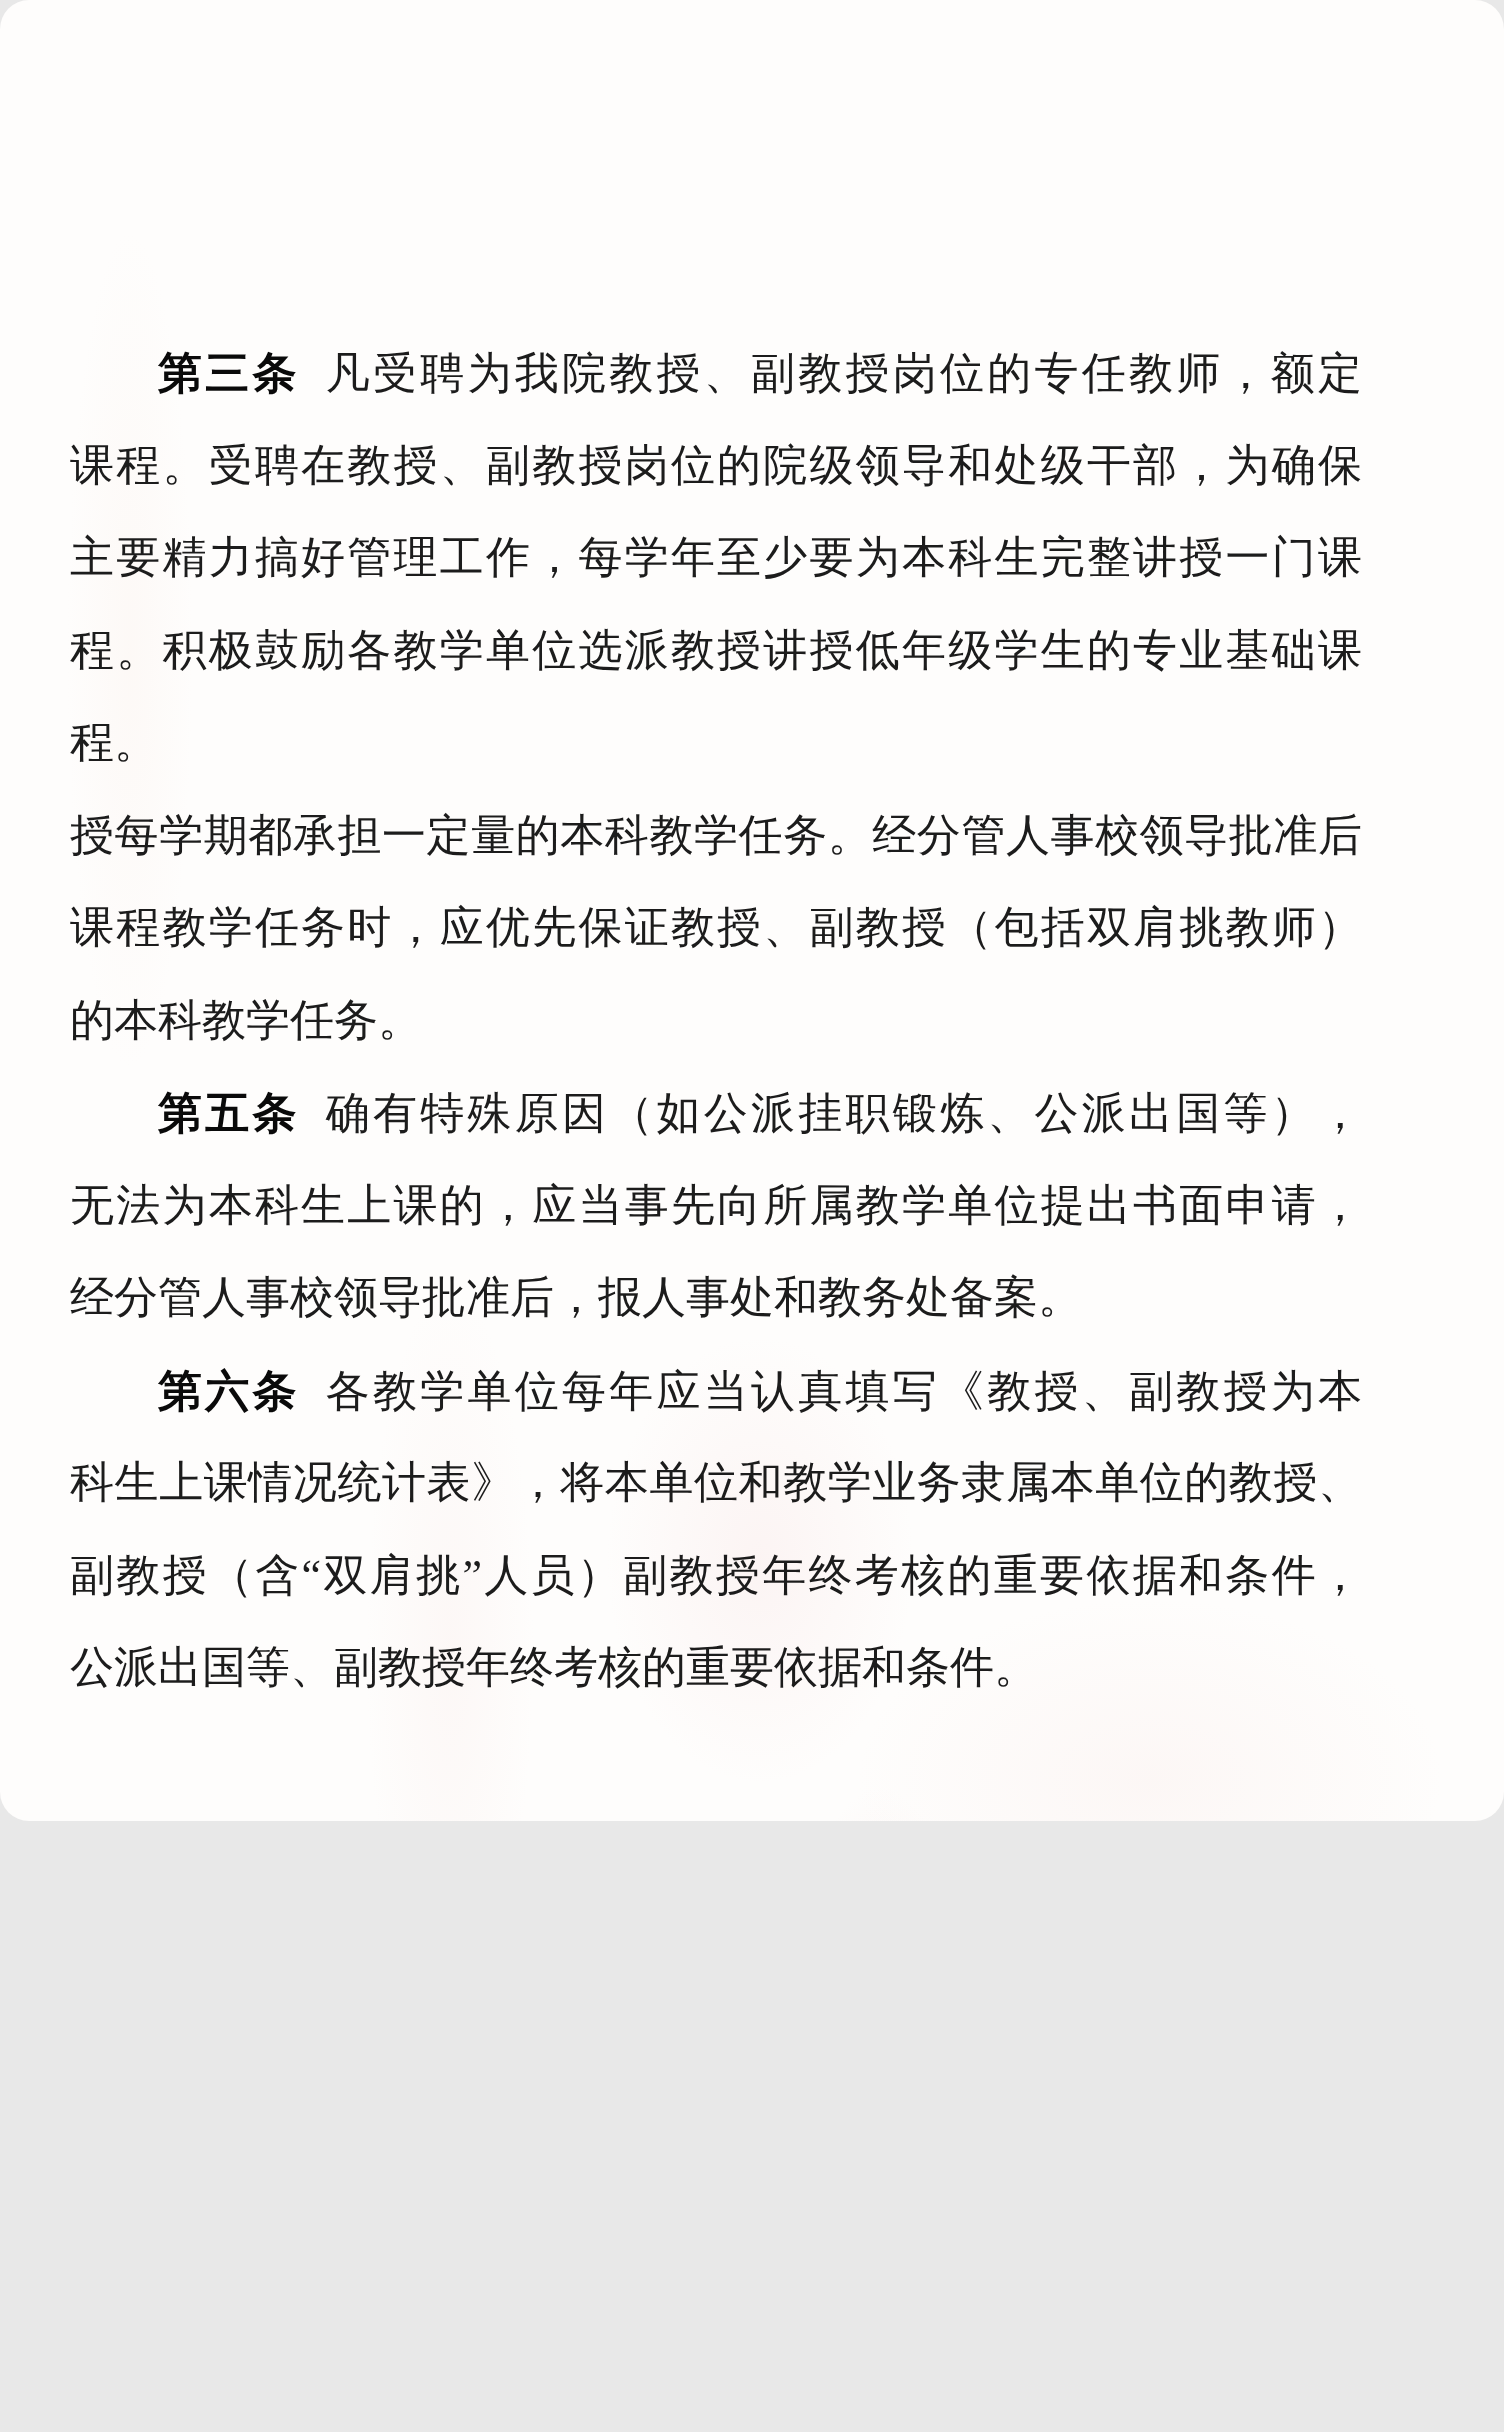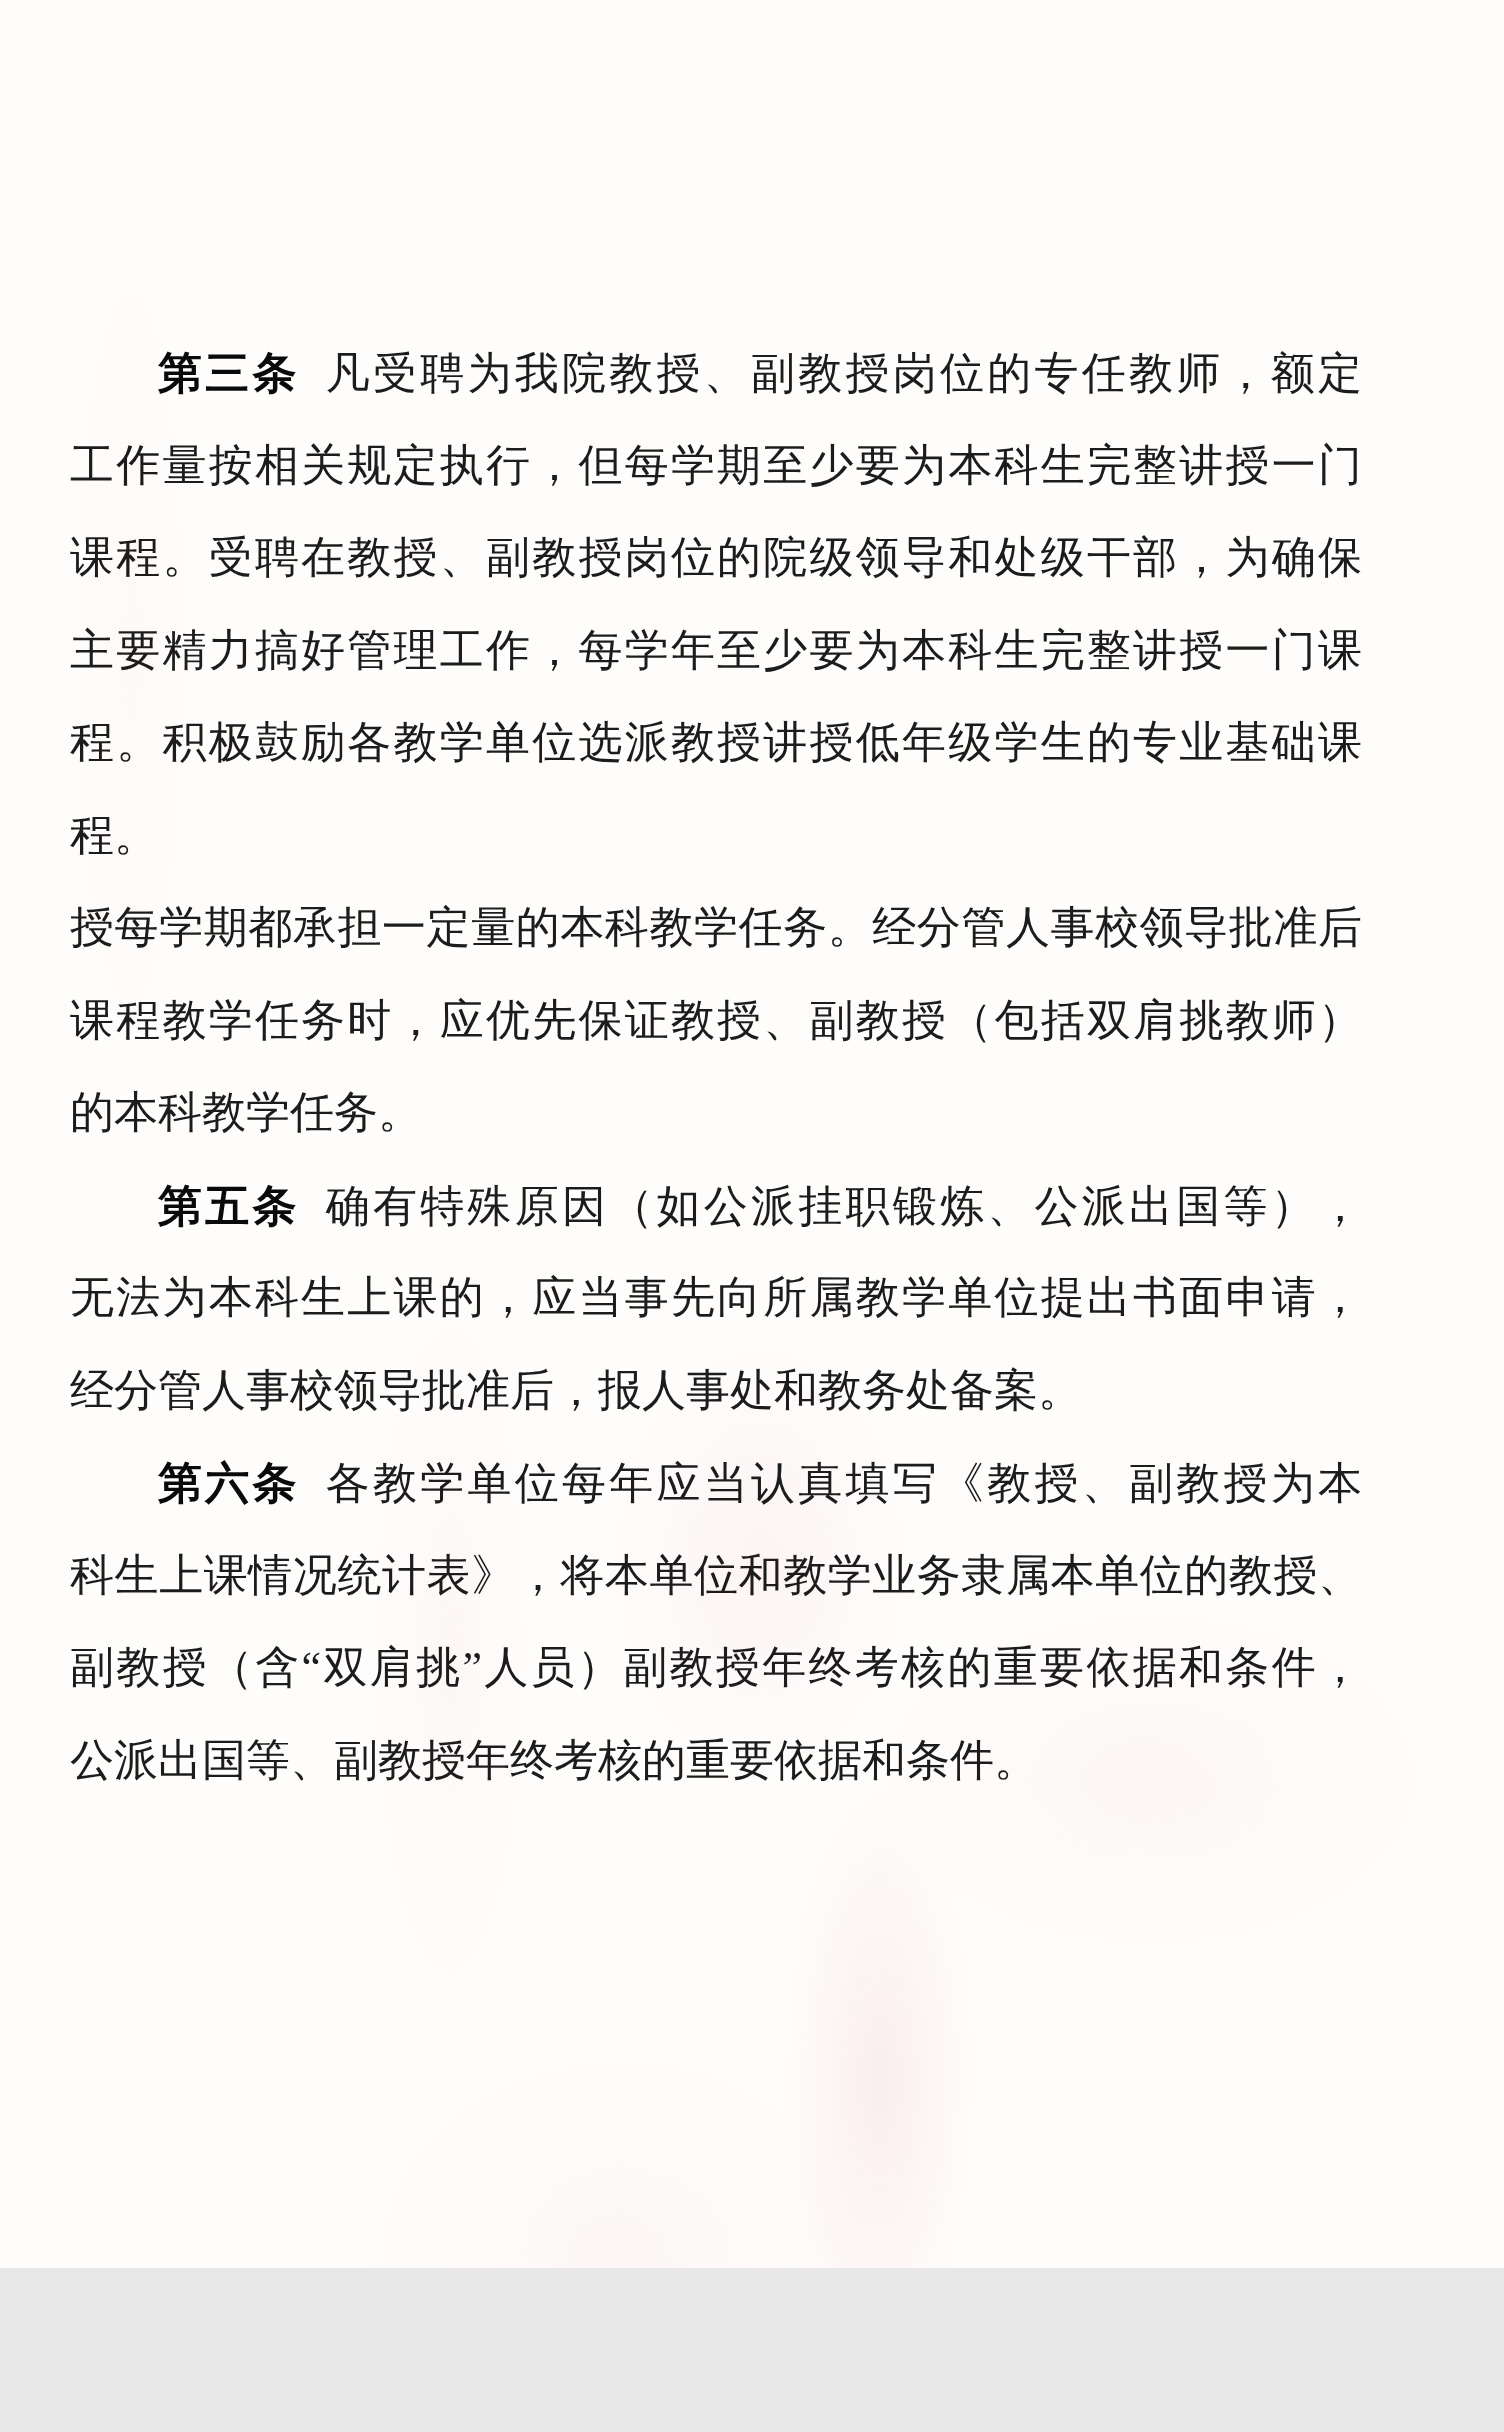--- a/index.html
+++ b/index.html
@@ -3,32 +3,33 @@
 <meta charset="utf-8">
 <style>
   html, body {
     margin: 0;
     padding: 0;
     background: #e8e8e8;
   }
   .page {
     position: relative;
     width: 1504px;
-    height: 2268px;
+    height: 1821px;
     margin: 0 auto;
     overflow: hidden;
     background:
       radial-gradient(ellipse 140px 420px at 880px 2080px, rgba(236,184,184,0.22), rgba(236,184,184,0) 70%),
       radial-gradient(ellipse 220px 320px at 760px 1560px, rgba(240,198,198,0.16), rgba(240,198,198,0) 70%),
       radial-gradient(ellipse 420px 260px at 1150px 1780px, rgba(242,210,205,0.14), rgba(242,210,205,0) 70%),
       radial-gradient(ellipse 120px 520px at 450px 1650px, rgba(243,214,210,0.14), rgba(243,214,210,0) 70%),
       radial-gradient(ellipse 90px 600px at 130px 650px, rgba(248,230,220,0.18), rgba(248,230,220,0) 70%),
       radial-gradient(ellipse 380px 300px at 620px 2250px, rgba(241,206,206,0.12), rgba(241,206,206,0) 70%),
       #fefdfc;
     font-family: "Liberation Serif", "DejaVu Serif", serif;
+    border-radius: 29px;
   }
   .doc-text {
     position: absolute;
     left: 70px;
     top: 327px;
     width: 1292px;
   }
   .line {
     height: 92.5px;
     line-height: 92.5px;
@@ -64,21 +65,20 @@
     color: #252525;
     font-family: "Liberation Serif", "DejaVu Serif", serif;
   }
 </style>
 </head>
 <body>
 
 <div class="page">
   <div class="doc-text">
     <div class="line full indent"><span class="lead">第三条</span><span>凡受聘为我院教授、副教授岗位的专任教师，额定</span></div>
-    <div class="line full"><span>工作量按相关规定执行，但每学期至少要为本科生完整讲授一门</span></div>
     <div class="line full"><span>课程。受聘在教授、副教授岗位的院级领导和处级干部，为确保</span></div>
     <div class="line full"><span>主要精力搞好管理工作，每学年至少要为本科生完整讲授一门课</span></div>
     <div class="line full"><span>程。积极鼓励各教学单位选派教授讲授低年级学生的专业基础课</span></div>
     <div class="line short"><span>程。</span></div>
     <div class="line full"><span>授每学期都承担一定量的本科教学任务。经分管人事校领导批准后</span></div>
     <div class="line full"><span>课程教学任务时，应优先保证教授、副教授（包括双肩挑教师）</span></div>
     <div class="line short"><span>的本科教学任务。</span></div>
     <div class="line full indent"><span class="lead">第五条</span><span>确有特殊原因（如公派挂职锻炼、公派出国等），</span></div>
     <div class="line full"><span>无法为本科生上课的，应当事先向所属教学单位提出书面申请，</span></div>
     <div class="line short"><span>经分管人事校领导批准后，报人事处和教务处备案。</span></div>

